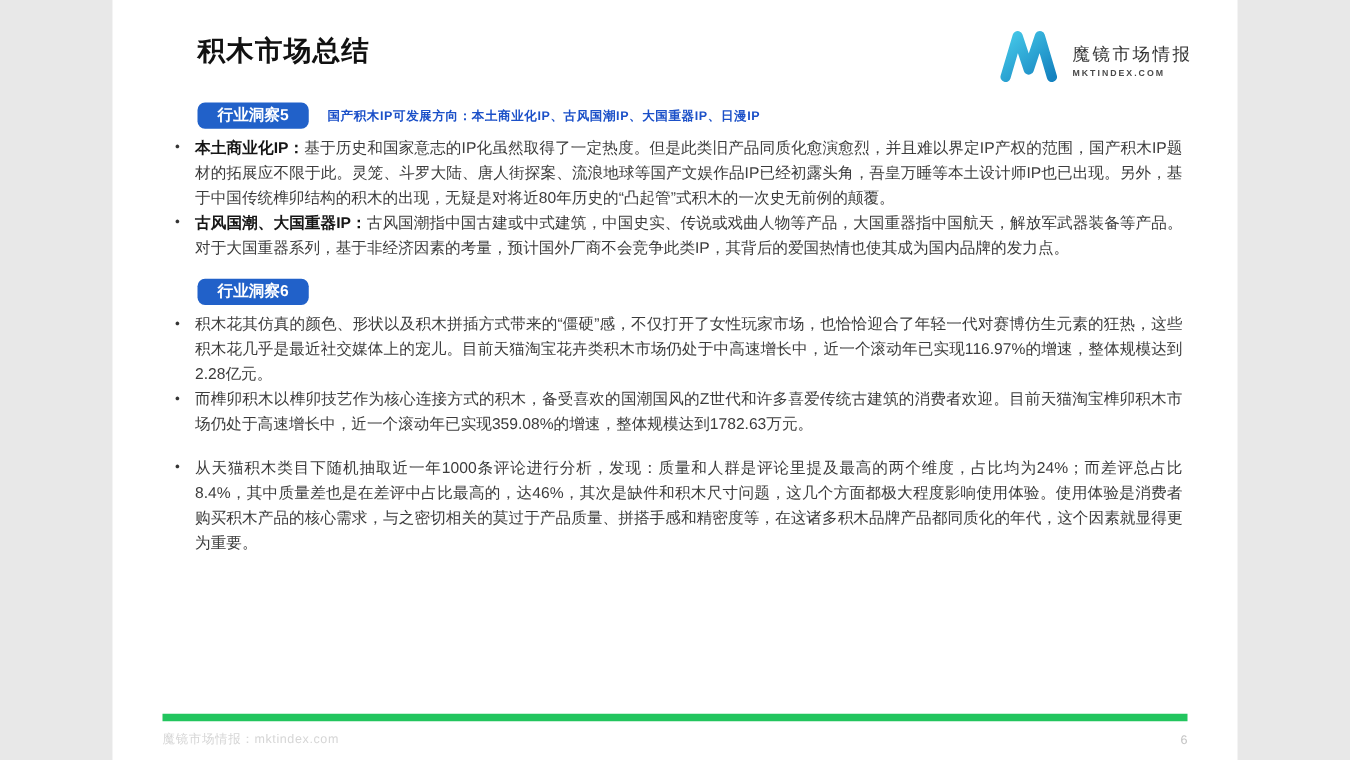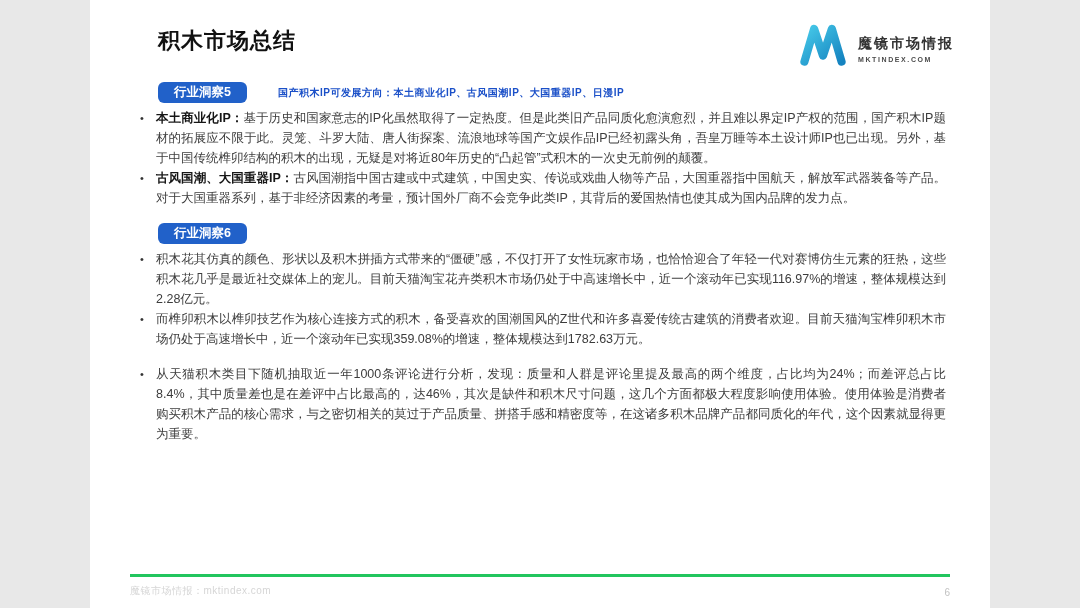--- a/index.html
+++ b/index.html
@@ -9,38 +9,38 @@
     background:#ffffff; overflow:hidden;
     font-family:"Liberation Sans","DejaVu Sans",sans-serif;
   }
   
   .header { display:flex; justify-content:space-between; align-items:flex-start;
             padding:26px 36px 0 68px; }
   .page-title { font-size:22px; font-weight:700; color:#111; letter-spacing:1px; }
   .logo { display:flex; align-items:center; gap:9px; margin-top:-6px; }
   .logo-m { width:52px; height:46px; }
   .logo-text { display:flex; flex-direction:column; }
-  .logo-name { font-size:14px; font-weight:700; color:#333; letter-spacing:2px;margin-top:11px; }
+  .logo-name { font-size:14px; font-weight:400; color:#333; letter-spacing:2px;margin-top:11px; }
   .logo-site { font-size:7px; font-weight:700; color:#4a4a4a; letter-spacing:1.6px; margin-top:3px; }
   
   .content { padding:16px 44px 0 46px; }
   .section + .section { margin-top:15px; }
-  .section-header { display:flex; align-items:center; gap:31px; margin-left:22px; margin-bottom:5px; }
+  .section-header { display:flex; align-items:center; gap:15px; margin-left:22px; margin-bottom:5px; }
   .badge { background:#2161c9; color:#fff; font-size:12.5px; font-weight:700;
            padding:3px 16px; border-radius:6px; white-space:nowrap; line-height:15px; }
   .headline { color:#1b50c8; font-size:10px; font-weight:700; letter-spacing:.5px; }
   ul.bullets { list-style:none; }
   ul.bullets li { position:relative; padding-left:20px; font-size:12.5px;
                   line-height:20px; color:#3c3c3c; text-align:justify; }
   ul.bullets li::before { content:"•"; position:absolute; left:4px; top:0; color:#333; font-size:11px; }
   .lead { font-weight:700; color:#161616; }
   
   .footer { position:absolute; left:40px; right:40px; bottom:10px;
             display:flex; justify-content:space-between; align-items:flex-end;
-            border-top:3px solid #22c55e; padding-top:7px; }
+            border-top:6px solid #22c55e; padding-top:7px; }
   .footer-left { font-size:10px; color:#d6d6d6; letter-spacing:.5px; }
   .page-number { font-size:10px; color:#c2c2c2; }
 </style>
 </head>
 <body>
 
 <div class="slide">
 
   <div class="header">
     <div class="page-title">积木市场总结</div>

